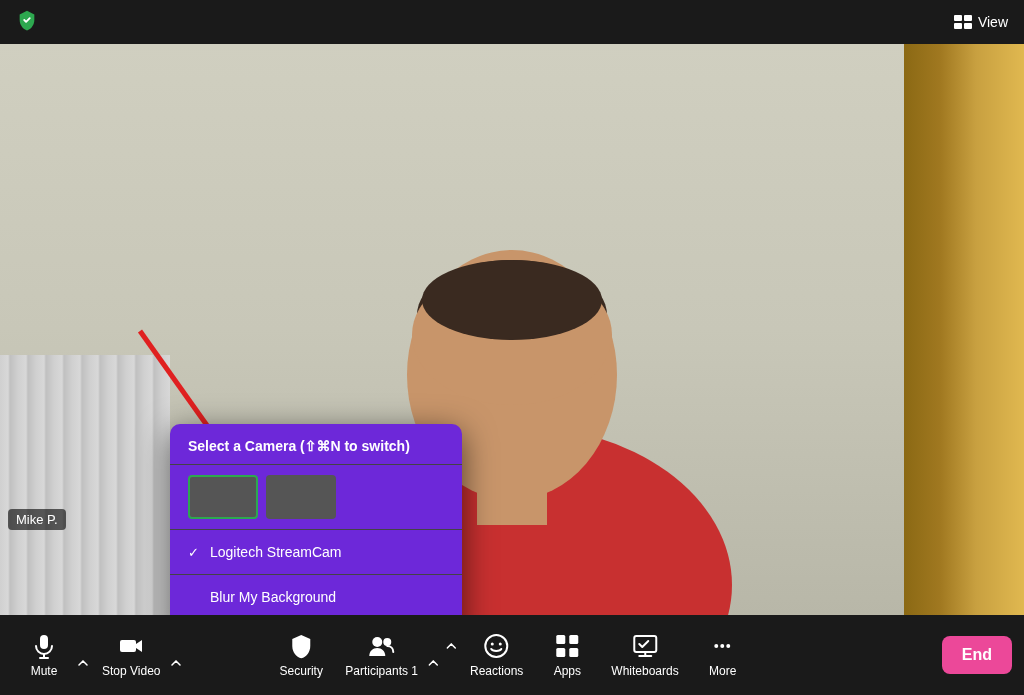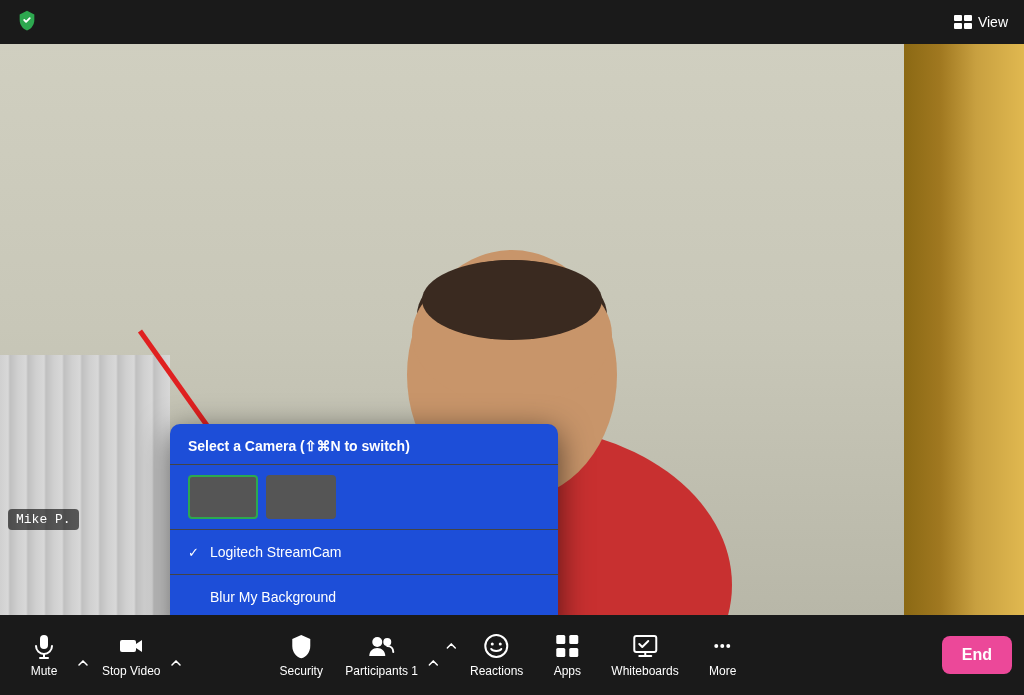--- a/index.html
+++ b/index.html
@@ -102,30 +102,29 @@
     #name-badge {
       position: absolute;
       bottom: 85px;
       left: 8px;
       background: rgba(0,0,0,0.6);
       color: #fff;
       font-size: 13px;
       padding: 3px 8px;
       border-radius: 4px;
       z-index: 5;
-      font-family: Liberation Mono, monospace;
     }
 
     
     #camera-dropdown {
       position: absolute;
       top: 380px;
       left: 170px;
-      width: 388px;
-      background: #1d4ed8;
+      width: 292px;
+      background: #6d28d9;
       border-radius: 10px;
       overflow: hidden;
       z-index: 20;
       box-shadow: 0 8px 32px rgba(0,0,0,0.6);
     }
 
     #dropdown-title {
       padding: 14px 18px 10px;
       color: #fff;
       font-size: 14px;

